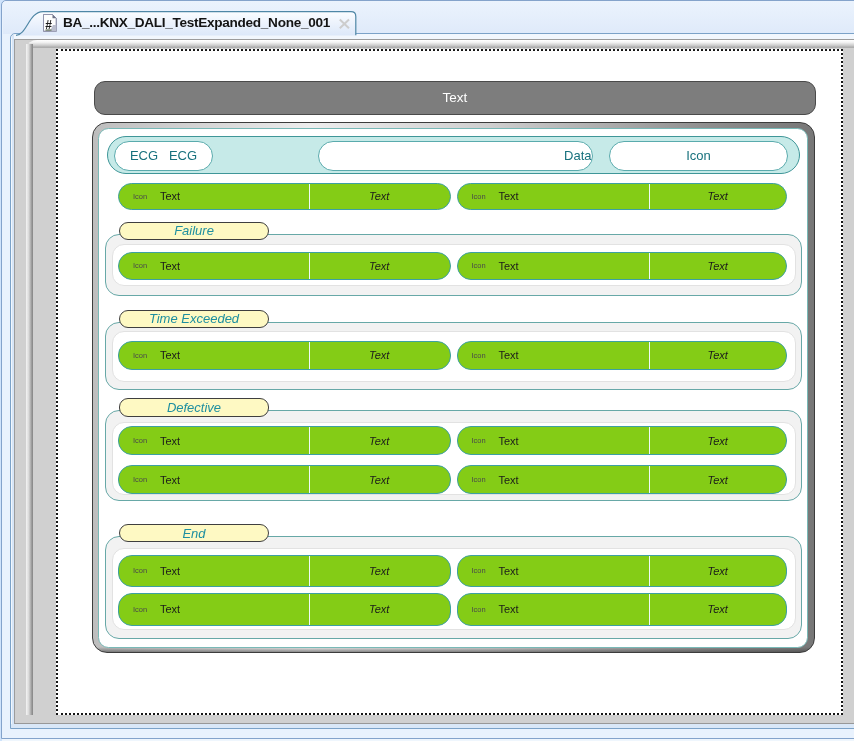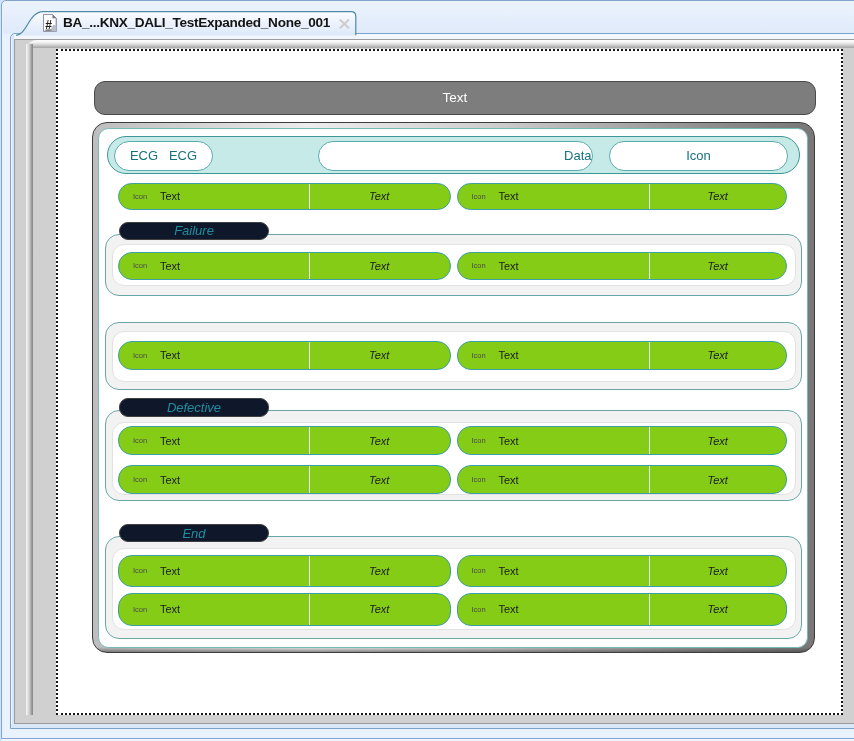--- a/index.html
+++ b/index.html
@@ -73,20 +73,21 @@
   <div class="abs sect" style="top:234.3px;height:62px;"></div>
   <div class="abs well" style="top:244.4px;height:41.9px;"></div>
   <div class="abs sect" style="top:322.1px;height:68.2px;"></div>
   <div class="abs well" style="top:331px;height:51px;"></div>
   <div class="abs sect" style="top:410.3px;height:91.2px;"></div>
   <div class="abs well" style="top:422.4px;height:72.6px;"></div>
   <div class="abs sect" style="top:536px;height:102.5px;"></div>
   <div class="abs well" style="top:547.5px;height:82px;"></div>
 
   <div class="abs slab" style="top:222.2px;">Failure</div>
+  <div class="abs slab" style="top:310.1px;height:18.2px;line-height:16.8px;">Time Exceeded</div>
   <div class="abs slab" style="top:523.6px;height:18.8px;line-height:17.4px;">End</div>
   <div class="abs slab" style="top:397.8px;height:19px;line-height:17.6px;">Defective</div>
 
   <div class="abs pill pl" style="top:182.5px;height:27px;">
       <span class="ic">Icon</span>
       <span class="tx">Text</span>
       <span class="dv"></span>
       <span class="itx">Text</span>
     </div>
   <div class="abs pill pr" style="top:182.5px;height:27px;">
@@ -168,21 +169,21 @@
   <div class="abs pill pr" style="top:593.3px;height:32.3px;">
       <span class="ic">Icon</span>
       <span class="tx">Text</span>
       <span class="dv"></span>
       <span class="itx">Text</span>
     </div>
 </div>
 <style>
   .sect{left:105.4px;width:696.6px;border:1.1px solid #67a8a7;border-radius:14px;background:#f2f2f2;}
   .well{left:111.5px;width:684px;border:1px solid #e2e2e2;border-radius:12px;background:#ffffff;}
-  .slab{left:119px;width:150px;height:17.4px;background:#0f172a;border:1.1px solid #3f3f3f;border-radius:9px;
+  .slab{left:119px;width:150px;height:17.4px;background:#fef9c3;border:1.1px solid #3f3f3f;border-radius:9px;
         color:#1e8fa0;font-size:13px;font-style:italic;text-align:center;line-height:16px;}
   .pill{background:#84cc16;border:1.3px solid #3da0a2;border-radius:14px;}
   .pl{left:118px;width:332.5px;}
   .pr{left:456.5px;width:330.5px;}
   .dv{position:absolute;left:189.5px;top:0;bottom:0;width:1.3px;background:#eefaf9;}
   .ic{position:absolute;left:14px;top:0;bottom:0;display:flex;align-items:center;
       font-size:7.5px;color:#4a4a4a;}
   .tx{position:absolute;left:41px;top:0;bottom:0;display:flex;align-items:center;
       font-size:11px;color:#1b1b1b;}
   .pr .dv{left:191.5px;} .pr .itx{left:192px;}

